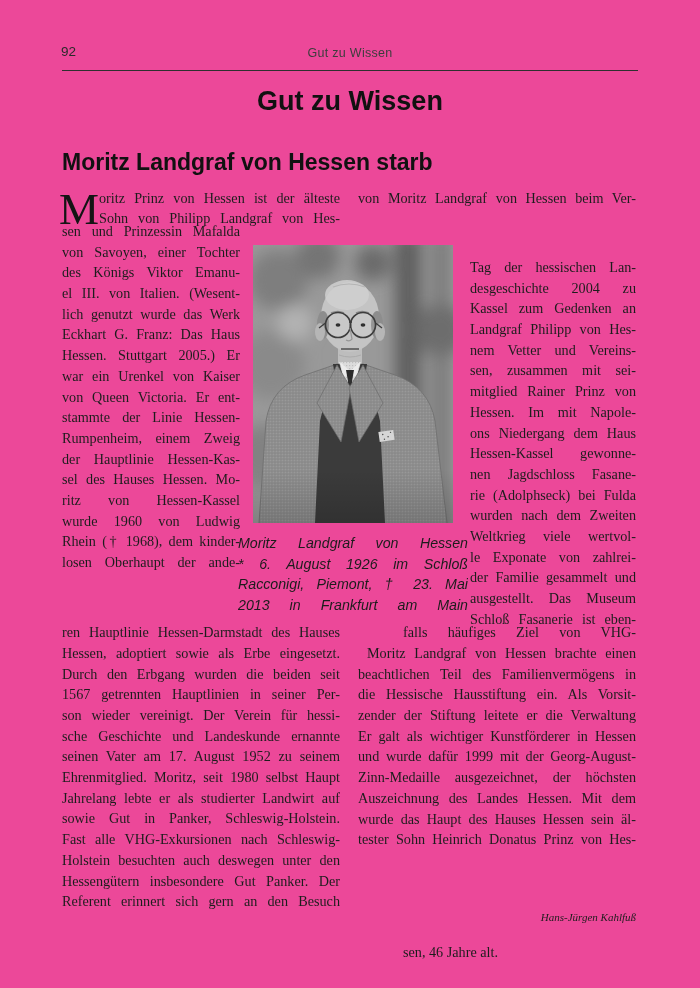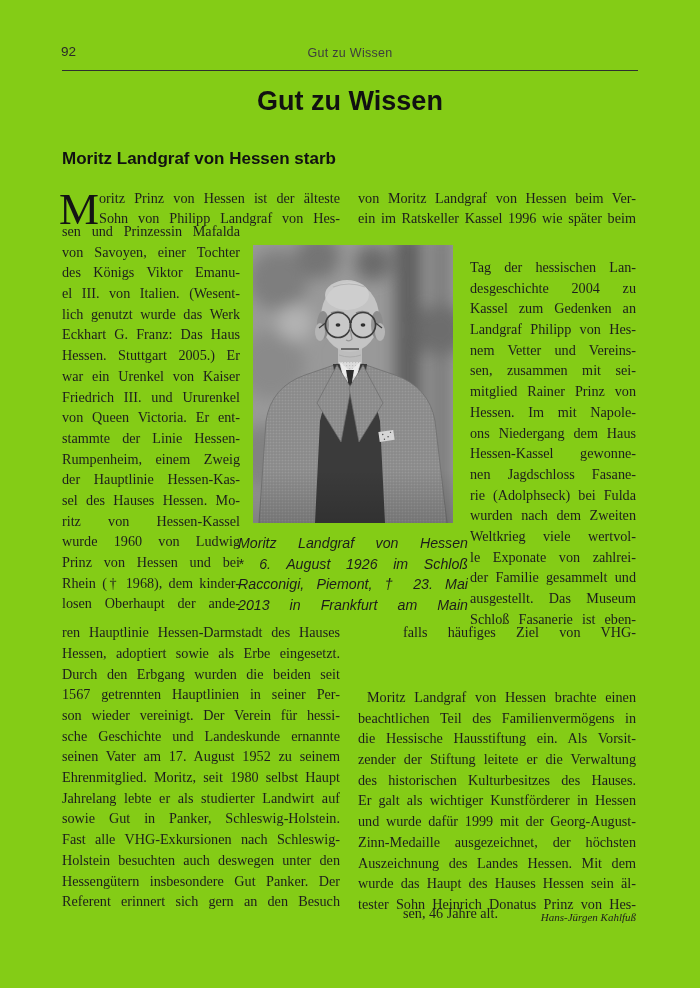--- a/index.html
+++ b/index.html
@@ -1,39 +1,39 @@
 <!DOCTYPE html>
 <html><head>
 <meta charset="utf-8">
 <style>
   html,body{margin:0;padding:0;background:#ffffff;}
   #page{
-    position:relative;width:700px;height:988px;background:#84cc16;
+    position:relative;width:700px;height:988px;background:#ec4899;
     font-family:"Liberation Serif", serif;color:#1d1d1d;overflow:hidden;
   }
   .abs{position:absolute;}
   
   .pagenum{left:61px;top:44px;font-family:"Liberation Sans",sans-serif;font-size:13.5px;color:#2a2a2a;}
   .running{left:62px;top:46px;width:576px;text-align:center;font-family:"Liberation Sans",sans-serif;font-size:12.5px;color:#3d3d3d;letter-spacing:.3px;}
   .rule{left:62px;top:70px;width:576px;height:1px;background:#2f2f2f;}
   
   .title{left:0;top:86px;width:700px;text-align:center;font-family:"Liberation Sans",sans-serif;font-weight:700;font-size:27px;color:#111;}
-  .subtitle{left:62px;top:149px;font-family:"Liberation Sans",sans-serif;font-weight:700;font-size:17px;color:#111;}
+  .subtitle{left:62px;top:149px;font-family:"Liberation Sans",sans-serif;font-weight:700;font-size:23px;color:#111;}
   
   .tl{height:20.7px;line-height:20.7px;font-size:14.2px;text-align:justify;text-align-last:justify;overflow:hidden;}
   .lastleft .tl{text-align-last:left;margin-left:45px;}
-  .para2 .tl:first-child{text-indent:9px;margin-top:44px;}
+  .para2 .tl:first-child{text-indent:9px;}
   .block-left-top{left:99px;top:187.6px;width:241px;}
   .block-left-narrow{left:62px;top:221px;width:178px;}
   .block-left-bottom{left:62px;top:622.3px;width:278px;}
   .block-right-top{left:358px;top:187.6px;width:278px;}
   .block-right-narrow{left:470px;top:229px;width:166px;margin-top:28px;}
   .block-right-p1end{left:358px;top:622.3px;width:278px;}
   .block-right-p2{left:358px;top:643px;width:278px;}
-  .block-right-p2last{left:358px;top:903px;width:278px;}
+  .block-right-p2last{left:358px;top:942px;width:278px;}
   .dropcap{left:59px;top:189px;font-size:45px;line-height:40px;color:#141414;}
   .signature{left:358px;top:911px;width:278px;text-align:right;font-style:italic;font-size:11px;color:#1d1d1d;}
   
   .photo{left:253px;top:245px;width:200px;height:278px;}
   .caption{left:238px;top:533px;width:230px;text-align:center;font-family:"Liberation Sans",sans-serif;font-style:italic;font-size:13px;line-height:17px;color:#1c1c1c;}
 </style>
 </head>
 <body>
 
 <div id="page">
@@ -53,29 +53,27 @@
     </div>
   <div class="abs block-left-narrow">
       <div class="tl">sen und Prinzessin Mafalda</div>
       <div class="tl">von Savoyen, einer Tochter</div>
       <div class="tl">des Königs Viktor Emanu-</div>
       <div class="tl">el III. von Italien. (Wesent-</div>
       <div class="tl">lich genutzt wurde das Werk</div>
       <div class="tl">Eckhart G. Franz: Das Haus</div>
       <div class="tl">Hessen. Stuttgart 2005.) Er</div>
       <div class="tl">war ein Urenkel von Kaiser</div>
-      <div class="tl">Friedrich III. und Ururenkel</div>
       <div class="tl">von Queen Victoria. Er ent-</div>
       <div class="tl">stammte der Linie Hessen-</div>
       <div class="tl">Rumpenheim, einem Zweig</div>
       <div class="tl">der Hauptlinie Hessen-Kas-</div>
       <div class="tl">sel des Hauses Hessen. Mo-</div>
       <div class="tl">ritz von Hessen-Kassel</div>
       <div class="tl">wurde 1960 von Ludwig</div>
-      <div class="tl">Prinz von Hessen und bei</div>
       <div class="tl">Rhein († 1968), dem kinder-</div>
       <div class="tl">losen Oberhaupt der ande-</div>
     </div>
   <div class="abs block-left-bottom">
       <div class="tl">ren Hauptlinie Hessen-Darmstadt des Hauses</div>
       <div class="tl">Hessen, adoptiert sowie als Erbe eingesetzt.</div>
       <div class="tl">Durch den Erbgang wurden die beiden seit</div>
       <div class="tl">1567 getrennten Hauptlinien in seiner Per-</div>
       <div class="tl">son wieder vereinigt. Der Verein für hessi-</div>
       <div class="tl">sche Geschichte und Landeskunde ernannte</div>
@@ -84,21 +82,20 @@
       <div class="tl">Jahrelang lebte er als studierter Landwirt auf</div>
       <div class="tl">sowie Gut in Panker, Schleswig-Holstein.</div>
       <div class="tl">Fast alle VHG-Exkursionen nach Schleswig-</div>
       <div class="tl">Holstein besuchten auch deswegen unter den</div>
       <div class="tl">Hessengütern insbesondere Gut Panker. Der</div>
       <div class="tl">Referent erinnert sich gern an den Besuch</div>
     </div>
 
   <div class="abs block-right-top">
       <div class="tl">von Moritz Landgraf von Hessen beim Ver-</div>
-      <div class="tl">ein im Ratskeller Kassel 1996 wie später beim</div>
     </div>
   <div class="abs block-right-narrow">
       <div class="tl">Tag der hessischen Lan-</div>
       <div class="tl">desgeschichte 2004 zu</div>
       <div class="tl">Kassel zum Gedenken an</div>
       <div class="tl">Landgraf Philipp von Hes-</div>
       <div class="tl">nem Vetter und Vereins-</div>
       <div class="tl">sen, zusammen mit sei-</div>
       <div class="tl">mitglied Rainer Prinz von</div>
       <div class="tl">Hessen. Im mit Napole-</div>
@@ -114,21 +111,20 @@
       <div class="tl">Schloß Fasanerie ist eben-</div>
     </div>
   <div class="abs block-right-p1end lastleft">
       <div class="tl">falls häufiges Ziel von VHG-Exkursionen.</div>
     </div>
   <div class="abs block-right-p2 para2">
       <div class="tl">Moritz Landgraf von Hessen brachte einen</div>
       <div class="tl">beachtlichen Teil des Familienvermögens in</div>
       <div class="tl">die Hessische Hausstiftung ein. Als Vorsit-</div>
       <div class="tl">zender der Stiftung leitete er die Verwaltung</div>
-      <div class="tl">des historischen Kulturbesitzes des Hauses.</div>
       <div class="tl">Er galt als wichtiger Kunstförderer in Hessen</div>
       <div class="tl">und wurde dafür 1999 mit der Georg-August-</div>
       <div class="tl">Zinn-Medaille ausgezeichnet, der höchsten</div>
       <div class="tl">Auszeichnung des Landes Hessen. Mit dem</div>
       <div class="tl">wurde das Haupt des Hauses Hessen sein äl-</div>
       <div class="tl">tester Sohn Heinrich Donatus Prinz von Hes-</div>
     </div>
   <div class="abs block-right-p2last lastleft">
       <div class="tl">sen, 46 Jahre alt.</div>
     </div>

